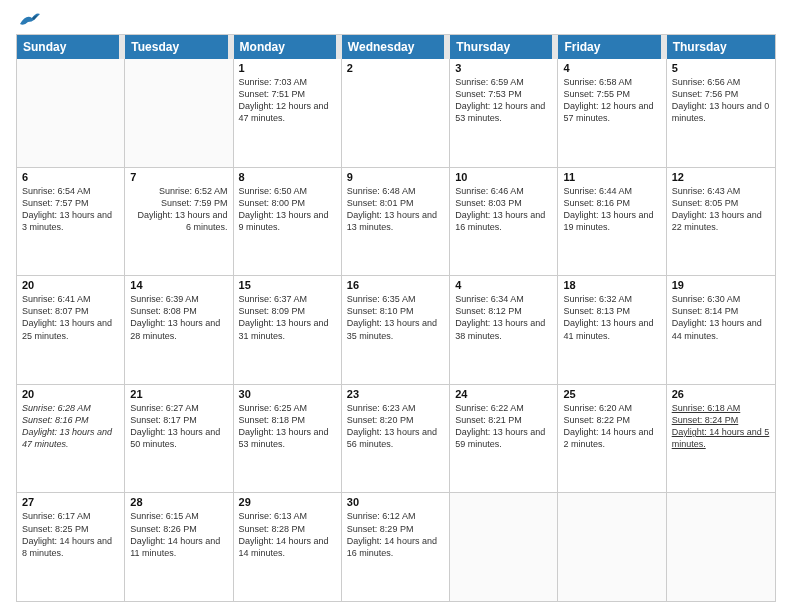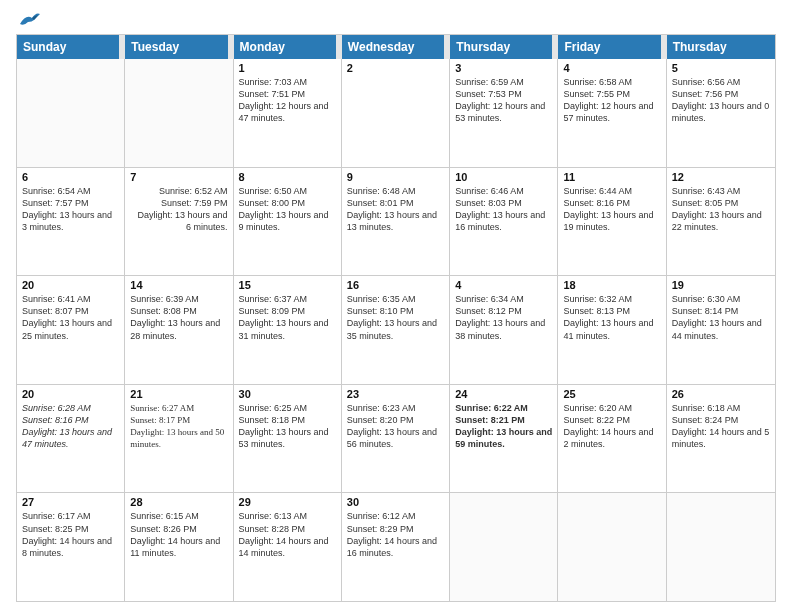--- a/index.html
+++ b/index.html
@@ -268,51 +268,51 @@
         </div>
         <div class="cal-week">
           <div class="cal-cell">
             <div class="day-num">20</div>
             <div class="day-detail" style="white-space: pre-line; font-style: italic;">Sunrise: 6:28 AM
 Sunset: 8:16 PM
 Daylight: 13 hours and 47 minutes.</div>
           </div>
           <div class="cal-cell">
             <div class="day-num">21</div>
-            <div class="day-detail" style="white-space: pre-line; font-family: Liberation Serif, serif;">Sunrise: 6:27 AM
+            <div class="day-detail" style="white-space: pre-line;">Sunrise: 6:27 AM
 Sunset: 8:17 PM
 Daylight: 13 hours and 50 minutes.</div>
           </div>
           <div class="cal-cell">
             <div class="day-num">30</div>
             <div class="day-detail" style="white-space: pre-line;">Sunrise: 6:25 AM
 Sunset: 8:18 PM
 Daylight: 13 hours and 53 minutes.</div>
           </div>
           <div class="cal-cell">
             <div class="day-num">23</div>
             <div class="day-detail" style="white-space: pre-line;">Sunrise: 6:23 AM
 Sunset: 8:20 PM
 Daylight: 13 hours and 56 minutes.</div>
           </div>
           <div class="cal-cell">
             <div class="day-num">24</div>
-            <div class="day-detail" style="white-space: pre-line; font-weight: bold;">Sunrise: 6:22 AM
+            <div class="day-detail" style="white-space: pre-line;">Sunrise: 6:22 AM
 Sunset: 8:21 PM
 Daylight: 13 hours and 59 minutes.</div>
           </div>
           <div class="cal-cell">
             <div class="day-num">25</div>
             <div class="day-detail" style="white-space: pre-line;">Sunrise: 6:20 AM
 Sunset: 8:22 PM
 Daylight: 14 hours and 2 minutes.</div>
           </div>
           <div class="cal-cell">
             <div class="day-num">26</div>
-            <div class="day-detail" style="white-space: pre-line;">Sunrise: 6:18 AM
+            <div class="day-detail" style="white-space: pre-line; text-decoration: underline;">Sunrise: 6:18 AM
 Sunset: 8:24 PM
 Daylight: 14 hours and 5 minutes.</div>
           </div>
         </div>
         <div class="cal-week">
           <div class="cal-cell">
             <div class="day-num">27</div>
             <div class="day-detail" style="white-space: pre-line;">Sunrise: 6:17 AM
 Sunset: 8:25 PM
 Daylight: 14 hours and 8 minutes.</div>

